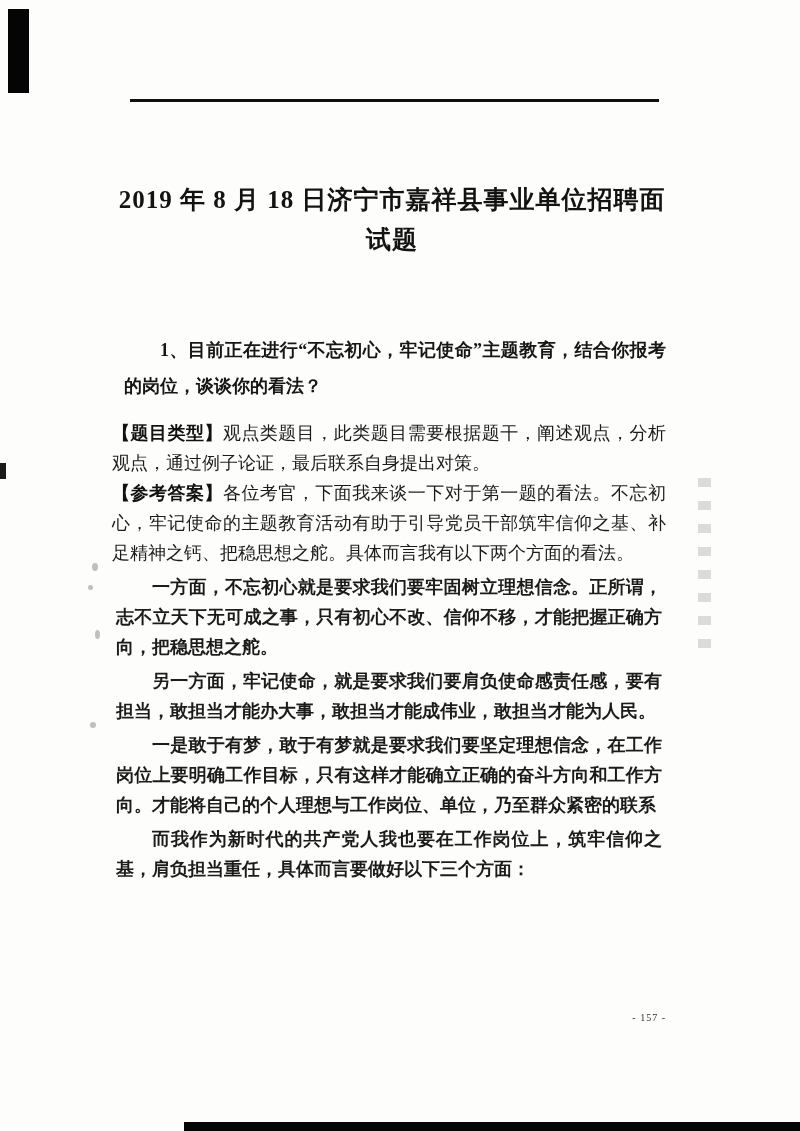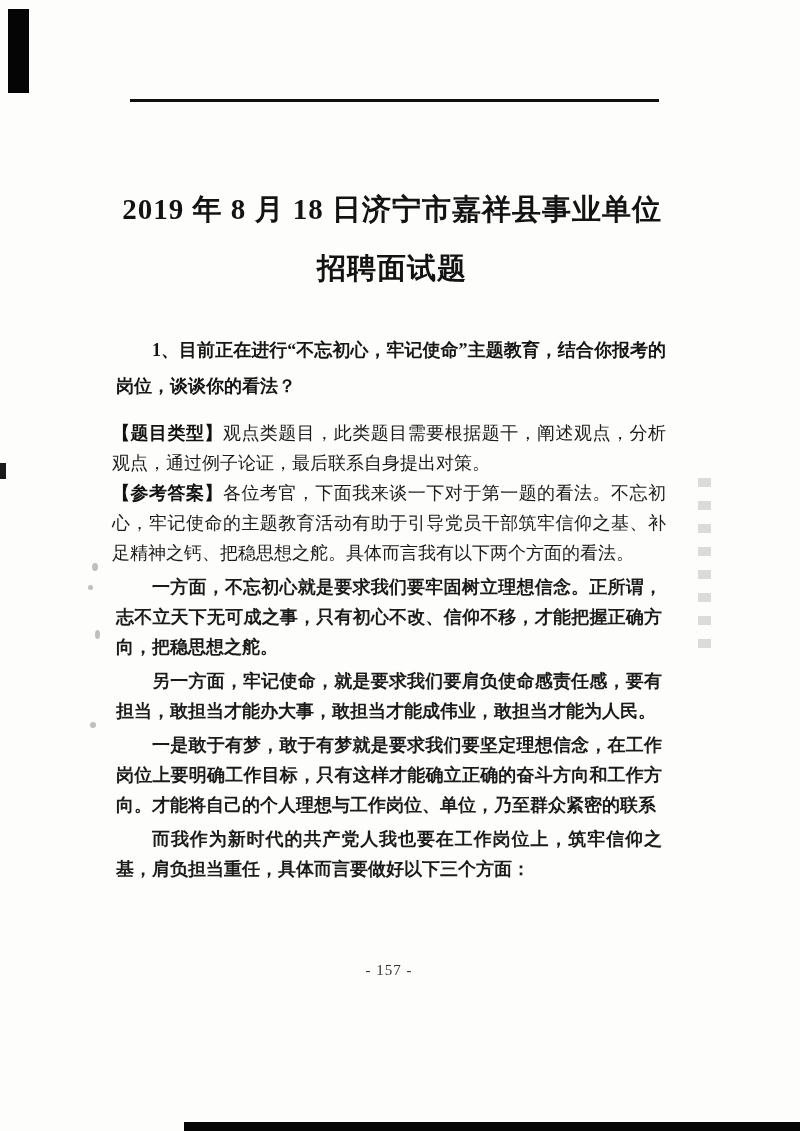--- a/index.html
+++ b/index.html
@@ -22,37 +22,37 @@
   #speck4{left:90px;top:722px;width:6px;height:6px;}
   
   #bleed{
     position:absolute;left:698px;top:478px;width:13px;height:172px;
     opacity:.32;filter:blur(.7px);
     background:repeating-linear-gradient(#979797 0 9px, transparent 9px 23px);
   }
   
   #title{
     position:absolute;left:118px;top:180px;width:548px;
-    text-align:center;font-size:29px;font-weight:bold;line-height:59px;
+    text-align:center;font-size:25px;font-weight:bold;line-height:40px;
     letter-spacing:1px;color:#131313;
   }
   #content{
     position:absolute;left:112px;top:332px;width:554px;
     font-size:18px;line-height:30px;text-align:justify;
   }
   #question{
     font-weight:600;font-size:18px;line-height:36px;
-    text-indent:2em;margin:0 0 14px 4px;color:#161616;
+    text-indent:2em;margin:0 0 14px 12px;color:#161616;
   }
   .sec{margin:0;text-indent:0;}
   .sec .lbl{font-weight:bold;color:#111;}
   .para{margin:4px;text-indent:2em;font-weight:bold;}
   #pageno{
-    position:absolute;left:112px;top:962px;width:554px;
-    text-align:center;font-size:15px;color:#333;letter-spacing:1px;
+    position:absolute;left:112px;top:1012px;width:554px;
+    text-align:right;font-size:10px;color:#333;letter-spacing:1px;
   }
 </style>
 </head>
 <body>
 
 <div class="artifact" id="bar-topleft"></div>
 <div id="rule-top" class="artifact"></div>
 <div class="artifact" id="bar-bottom"></div>
 <div class="artifact" id="mark-left-edge"></div>
 <div class="speck" id="speck1"></div>

